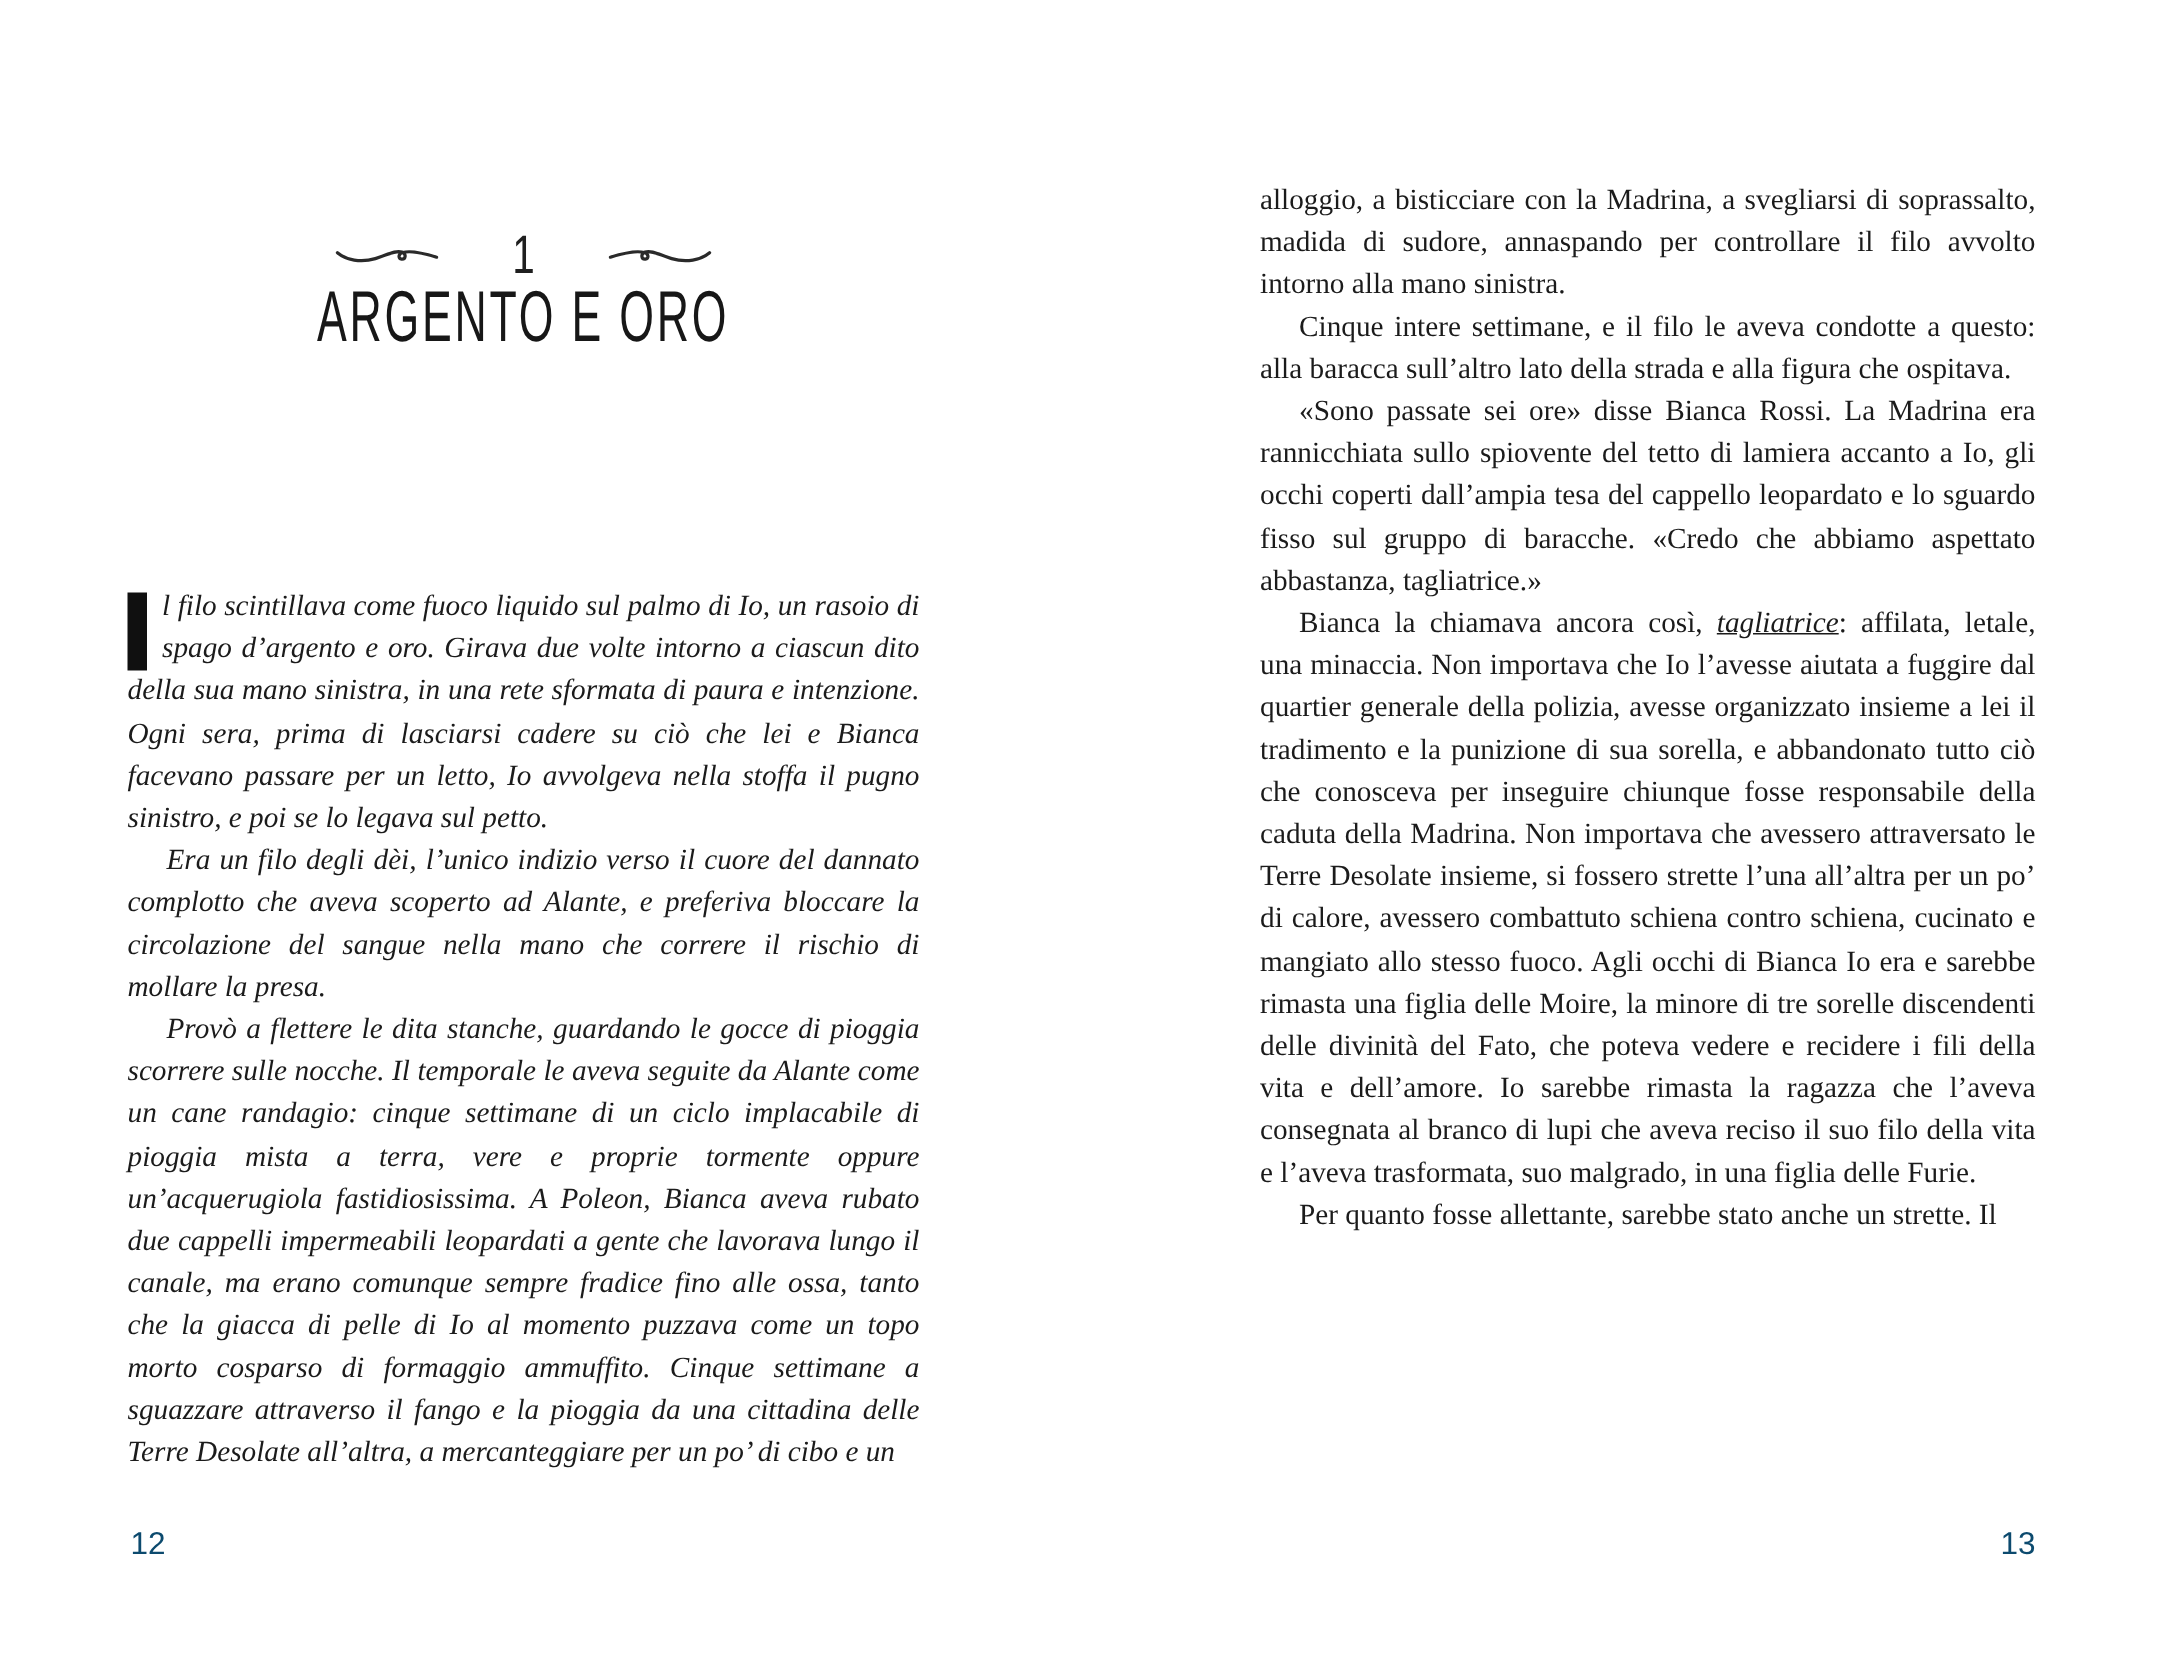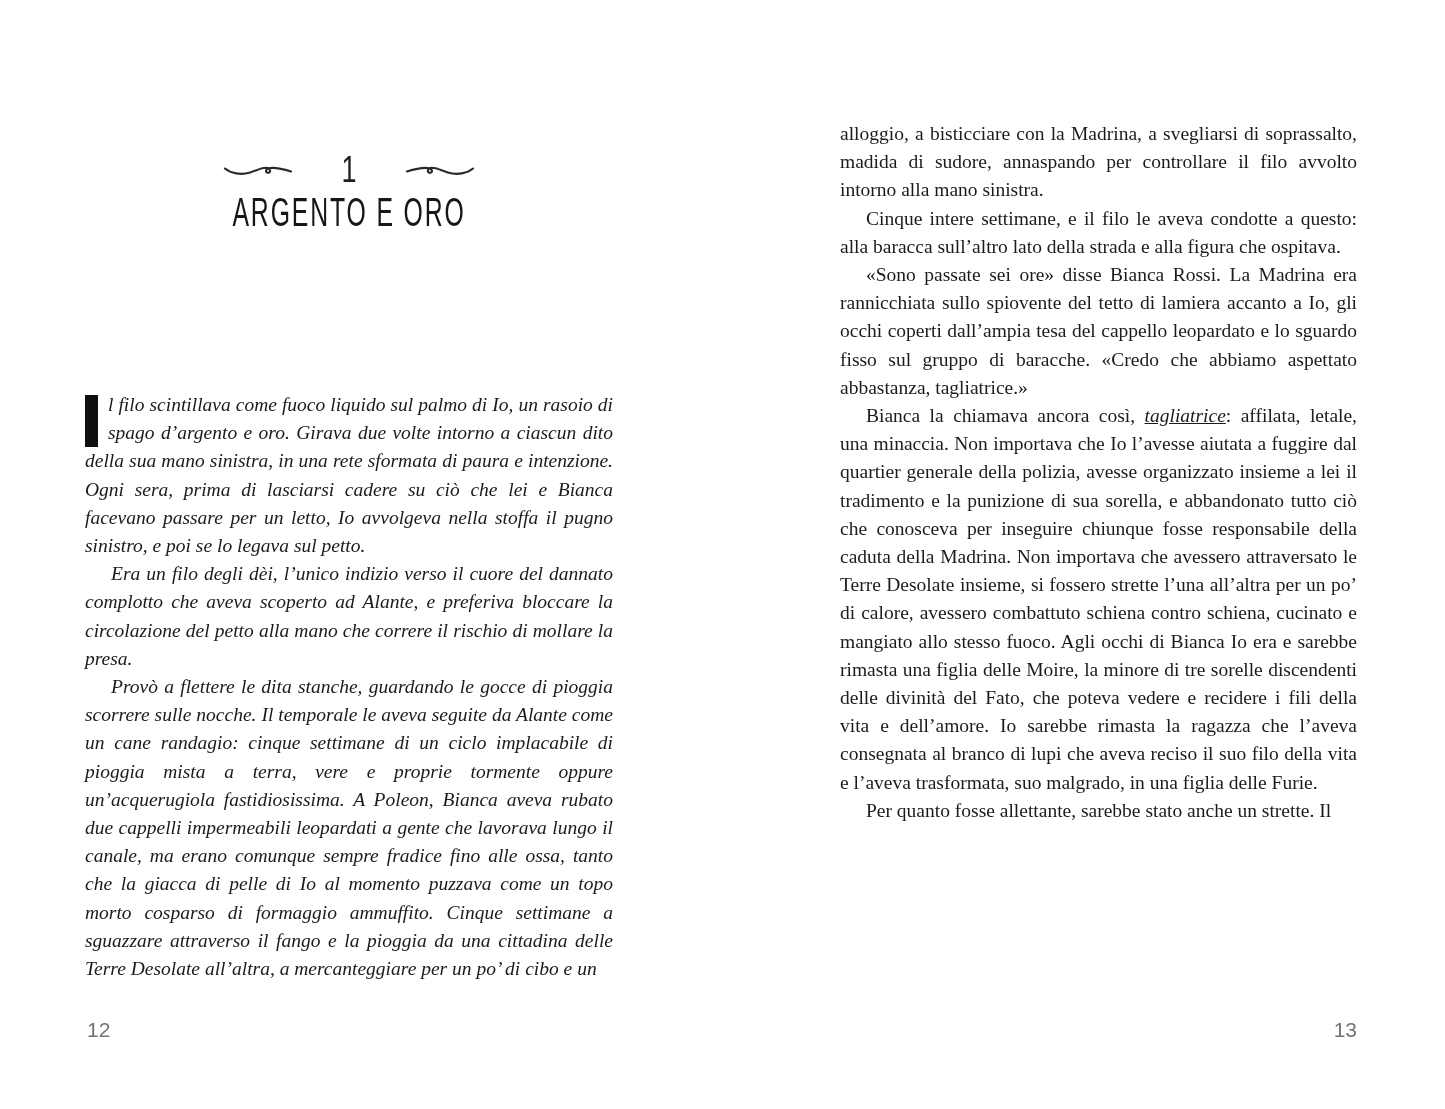--- a/index.html
+++ b/index.html
@@ -42,21 +42,21 @@
     display: inline-block;
     transform: scaleX(0.75);
   }
   .chapter-title {
     position: absolute;
     top: 188px;
     left: 0;
     width: 100%;
     text-align: center;
     font-family: "Liberation Sans", sans-serif;
-    font-size: 40px;
+    font-size: 48px;
     line-height: 48px;
     letter-spacing: 3px;
     color: #171717;
     white-space: nowrap;
   }
   .chapter-title .squeeze {
     display: inline-block;
     transform: scaleX(0.62);
     transform-origin: center center;
   }
@@ -87,21 +87,21 @@
     font-family: "Liberation Sans", sans-serif;
   }
   em.ital { font-style: italic; text-decoration: underline; }
 
   
   .page-number {
     position: absolute;
     top: 1018px;
     font-family: "Liberation Sans", sans-serif;
     font-size: 21px;
-    color: #737373;
+    color: #0c4a6e;
   }
   .page-number.pn-left  { left: 2px; }
   .page-number.pn-right { right: 0; text-align: center; }
 </style>
 </head>
 <body>
 
 <div class="canvas">
 
   <div class="page page-left">
@@ -117,21 +117,21 @@
         </g>
       </svg>
     </div>
 
     <div class="chapter-title">
       <span class="squeeze">ARGENTO E ORO</span>
     </div>
 
     <div class="body-text">
       <p class="par"><span class="drop-cap">I</span><span>l filo scintillava come fuoco liquido sul palmo di Io, un rasoio di spago d’argento e oro. Girava due volte intorno a ciascun dito della sua mano sinistra, in una rete sformata di paura e intenzione. Ogni sera, prima di lasciarsi cadere su ciò che lei e Bianca facevano passare per un letto, Io avvolgeva nella stoffa il pugno sinistro, e poi se lo legava sul petto.</span></p>
-      <p class="par indent">Era un filo degli dèi, l’unico indizio verso il cuore del dannato complotto che aveva scoperto ad Alante, e preferiva bloccare la circolazione del petto alla mano che correre il rischio di mollare la presa.</p>
+      <p class="par indent">Era un filo degli dèi, l’unico indizio verso il cuore del dannato complotto che aveva scoperto ad Alante, e preferiva bloccare la circolazione del sangue nella mano che correre il rischio di mollare la presa.</p>
       <p class="par indent">Provò a flettere le dita stanche, guardando le gocce di pioggia scorrere sulle nocche. Il temporale le aveva seguite da Alante come un cane randagio: cinque settimane di un ciclo implacabile di pioggia mista a terra, vere e proprie tormente oppure un’acquerugiola fastidiosissima. A Poleon, Bianca aveva rubato due cappelli impermeabili leopardati a gente che lavorava lungo il canale, ma erano comunque sempre fradice fino alle ossa, tanto che la giacca di pelle di Io al momento puzzava come un topo morto cosparso di formaggio ammuffito. Cinque settimane a sguazzare attraverso il fango e la pioggia da una cittadina delle Terre Desolate all’altra, a mercanteggiare per un po’ di cibo e un</p>
     </div>
 
     <div class="page-number pn-left">12</div>
   </div>
 
   <div class="page page-right">
 
     <div class="body-text">
       <p class="par">alloggio, a bisticciare con la Madrina, a svegliarsi di soprassalto, madida di sudore, annaspando per controllare il filo avvolto intorno alla mano sinistra.</p>

